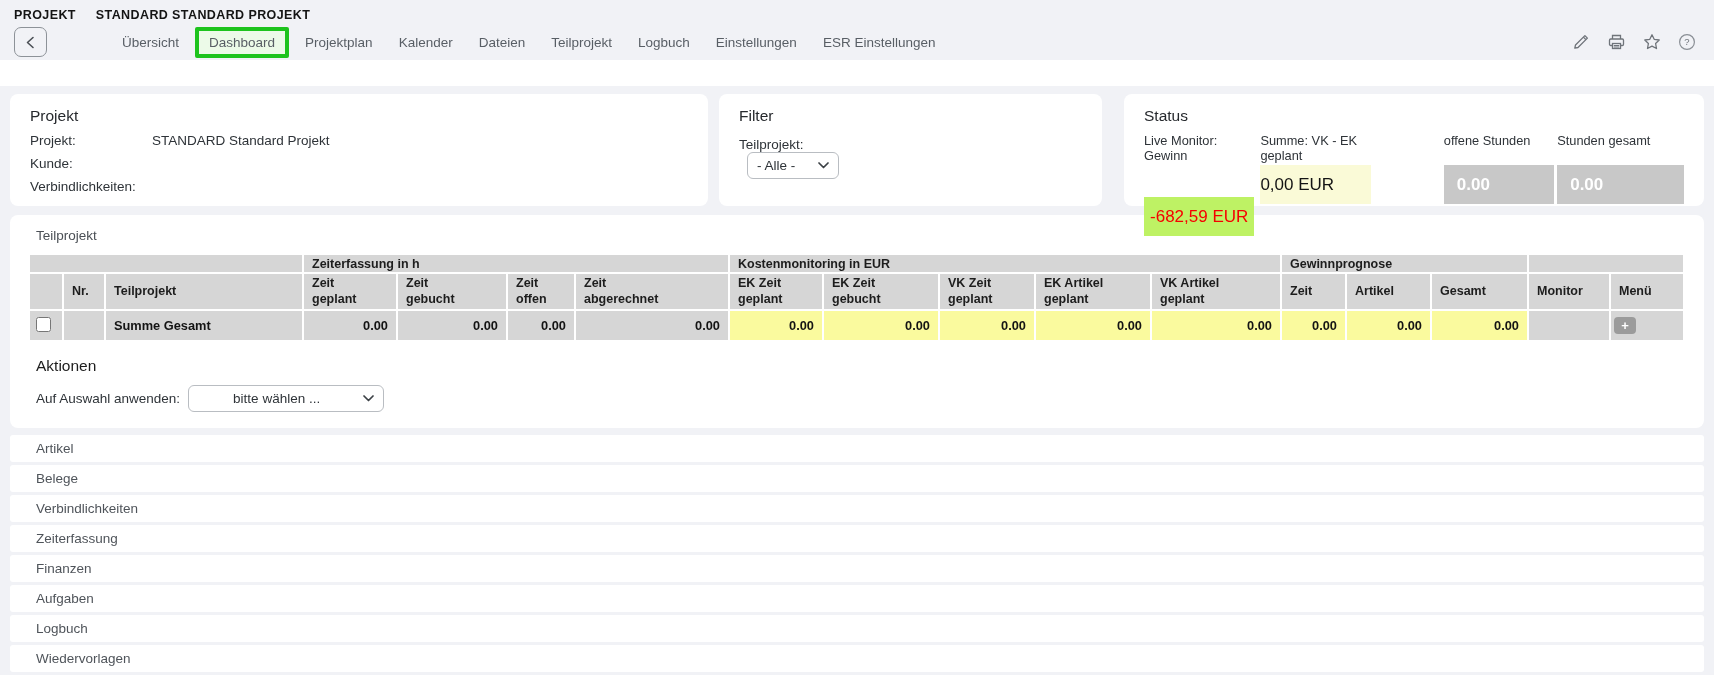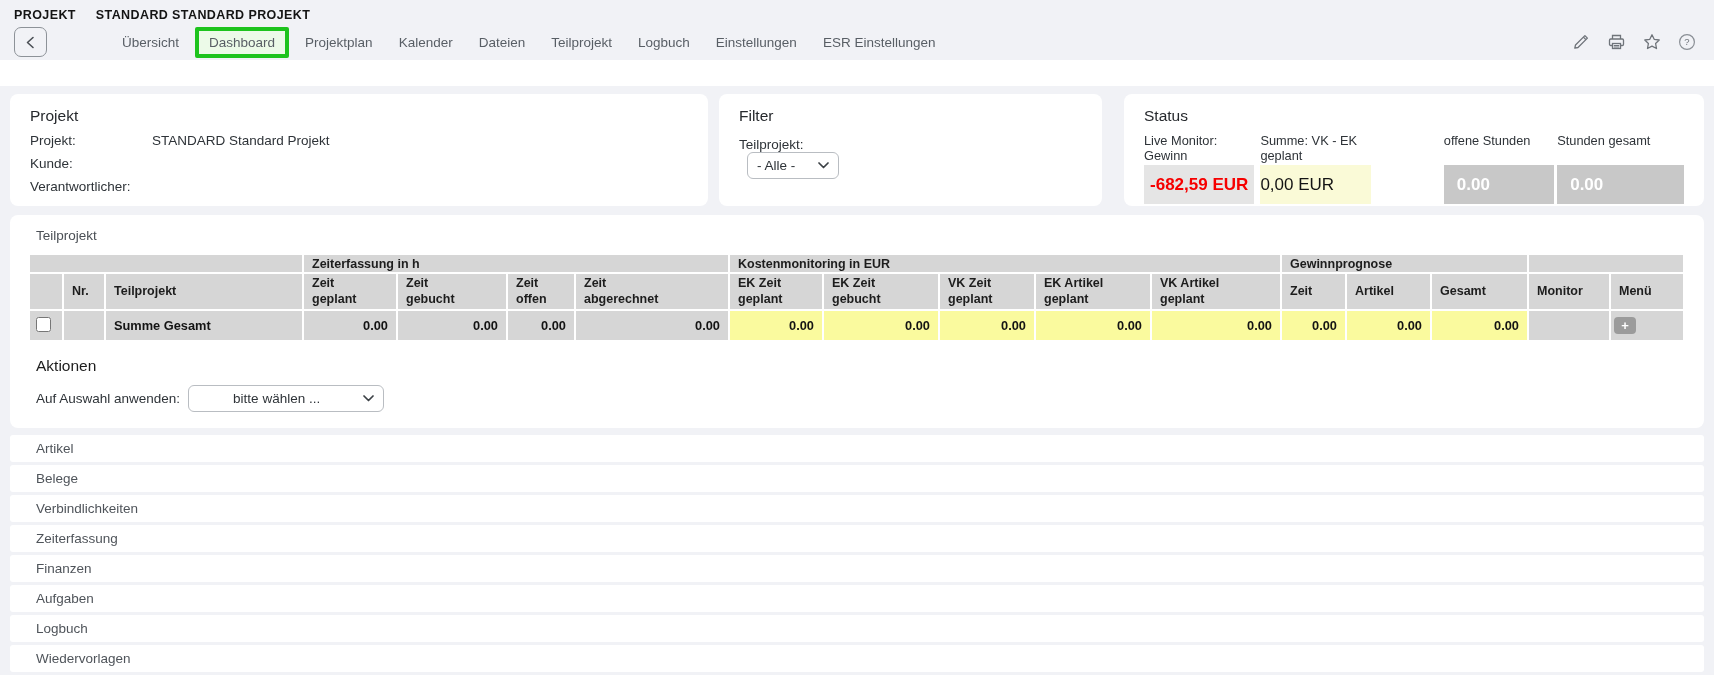--- a/index.html
+++ b/index.html
@@ -41,25 +41,25 @@
     background:#fff; border:1px solid #b9bdc2; border-radius:6px; height:27px;
     padding:0 9px; margin-left:8px; font-size:13.5px; color:#2e3338; cursor:pointer;gap:12px; }
   .fake-select svg { margin-left:10px; flex:0 0 auto; }
   .sel-teilprojekt { width:92px; }
   .sel-aktion { width:196px;padding-left:44px; }
 
   .stats { display:flex; margin-top:8px; }
   .stat { display:flex; flex-direction:column; }
   .stat-label { font-size:12.8px; color:#2e3338; height:32px; line-height:1.2; }
   .stat-box { height:39px; display:flex; align-items:center; font-size:17px; }
-  .stat-1 { width:114px; }
+  .stat-1 { width:114px;gap:32px; }
   .stat-2 { width:114px; margin-left:6px; }
   .stat-3 { width:114px; margin-left:73px; }
   .stat-4 { width:131px; margin-left:3px; }
-  .box-negative { background:#e5e5e5; color:#f60000; justify-content:center;font-weight:bold; }
+  .box-negative { background:#bef264; color:#f60000; justify-content:center; }
   .box-highlight { background:#fafad7; color:#141414; }
   .box-neutral { background:#c8c8c8; color:#ffffff; font-weight:700; padding-left:13px; }
 
   
   .table-card { margin:9px 10px 0 10px; padding:13px 18px 16px 18px; }
   .table-card .card-title { font-size:13.5px; color:#4a4f55; margin-left:8px; }
   table.tp { border-collapse:separate; border-spacing:2px; margin-top:10px; table-layout:fixed; }
   table.tp td, table.tp th { background:#d6d6d6; overflow:hidden; }
   tr.grp td { height:17px; font-size:12.5px; font-weight:700; color:#1d1d1d;
     padding:0 8px; text-align:left; white-space:nowrap; }
@@ -142,21 +142,21 @@
     <div class="card-title">Projekt</div>
     <div class="field-row">
       <span class="field-label">Projekt:</span>
       <span class="field-value">STANDARD Standard Projekt</span>
     </div>
     <div class="field-row">
       <span class="field-label">Kunde:</span>
       <span class="field-value"></span>
     </div>
     <div class="field-row">
-      <span class="field-label">Verantwortlicher:</span>
+      <span class="field-label">Verbindlichkeiten:</span>
       <span class="field-value"></span>
     </div>
   </section>
 
   <section class="card filter-card">
     <div class="card-title">Filter</div>
     <div class="filter-row">
       <span>Teilprojekt:</span>
       <div class="fake-select sel-teilprojekt">
         <span>- Alle -</span>

